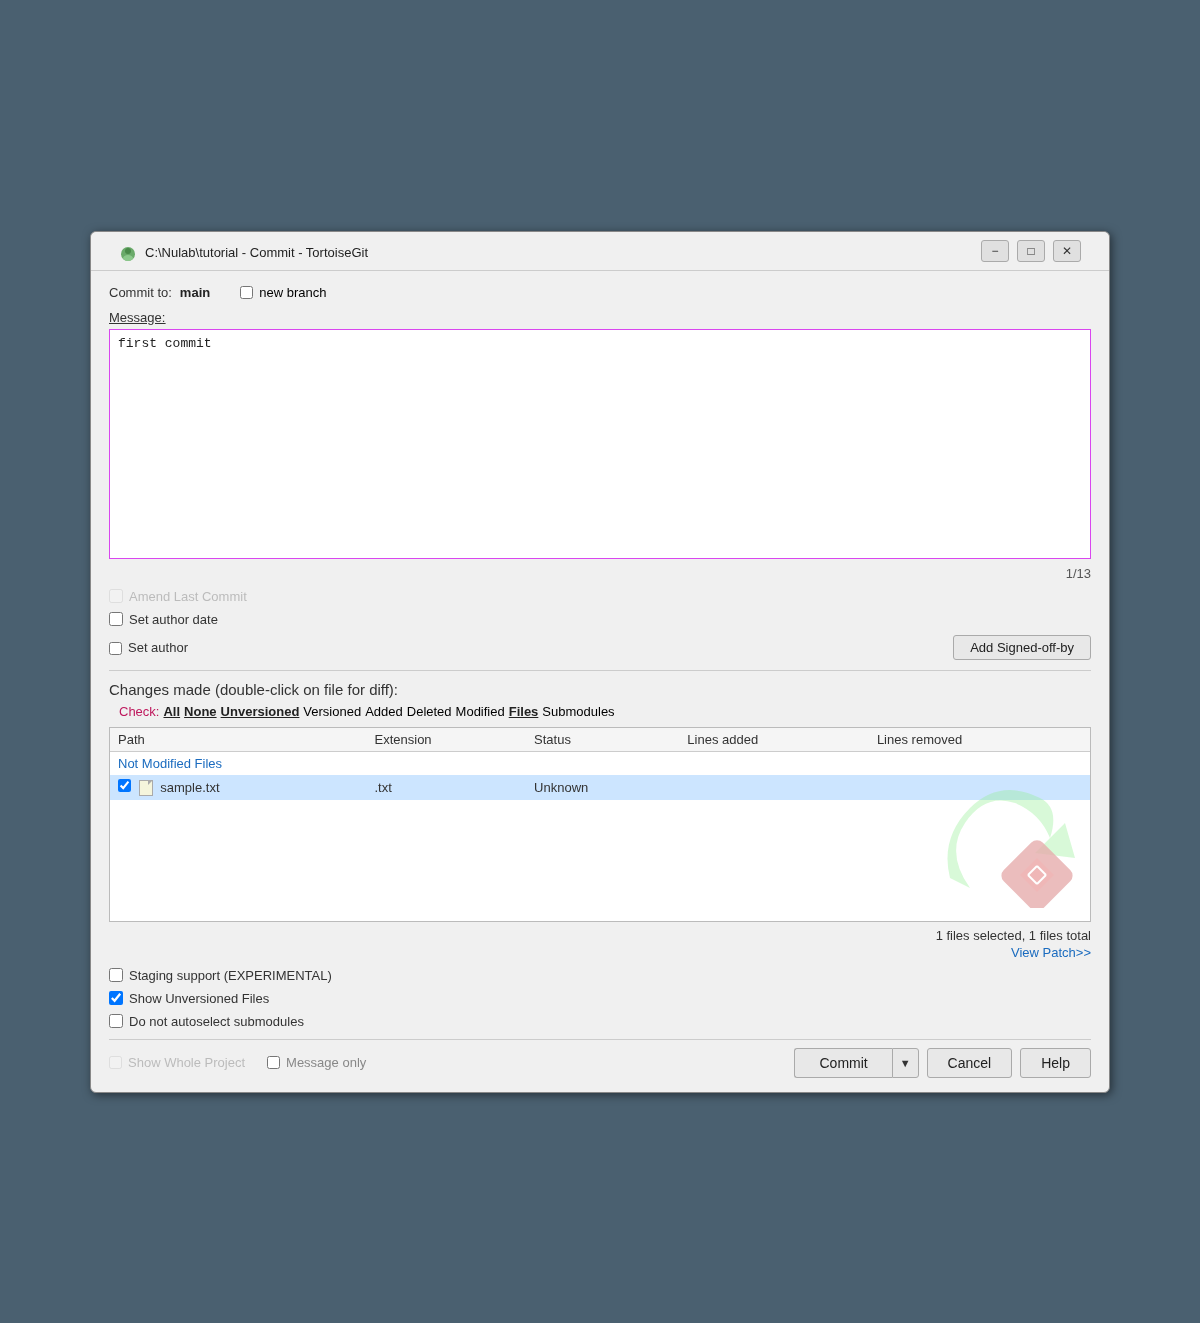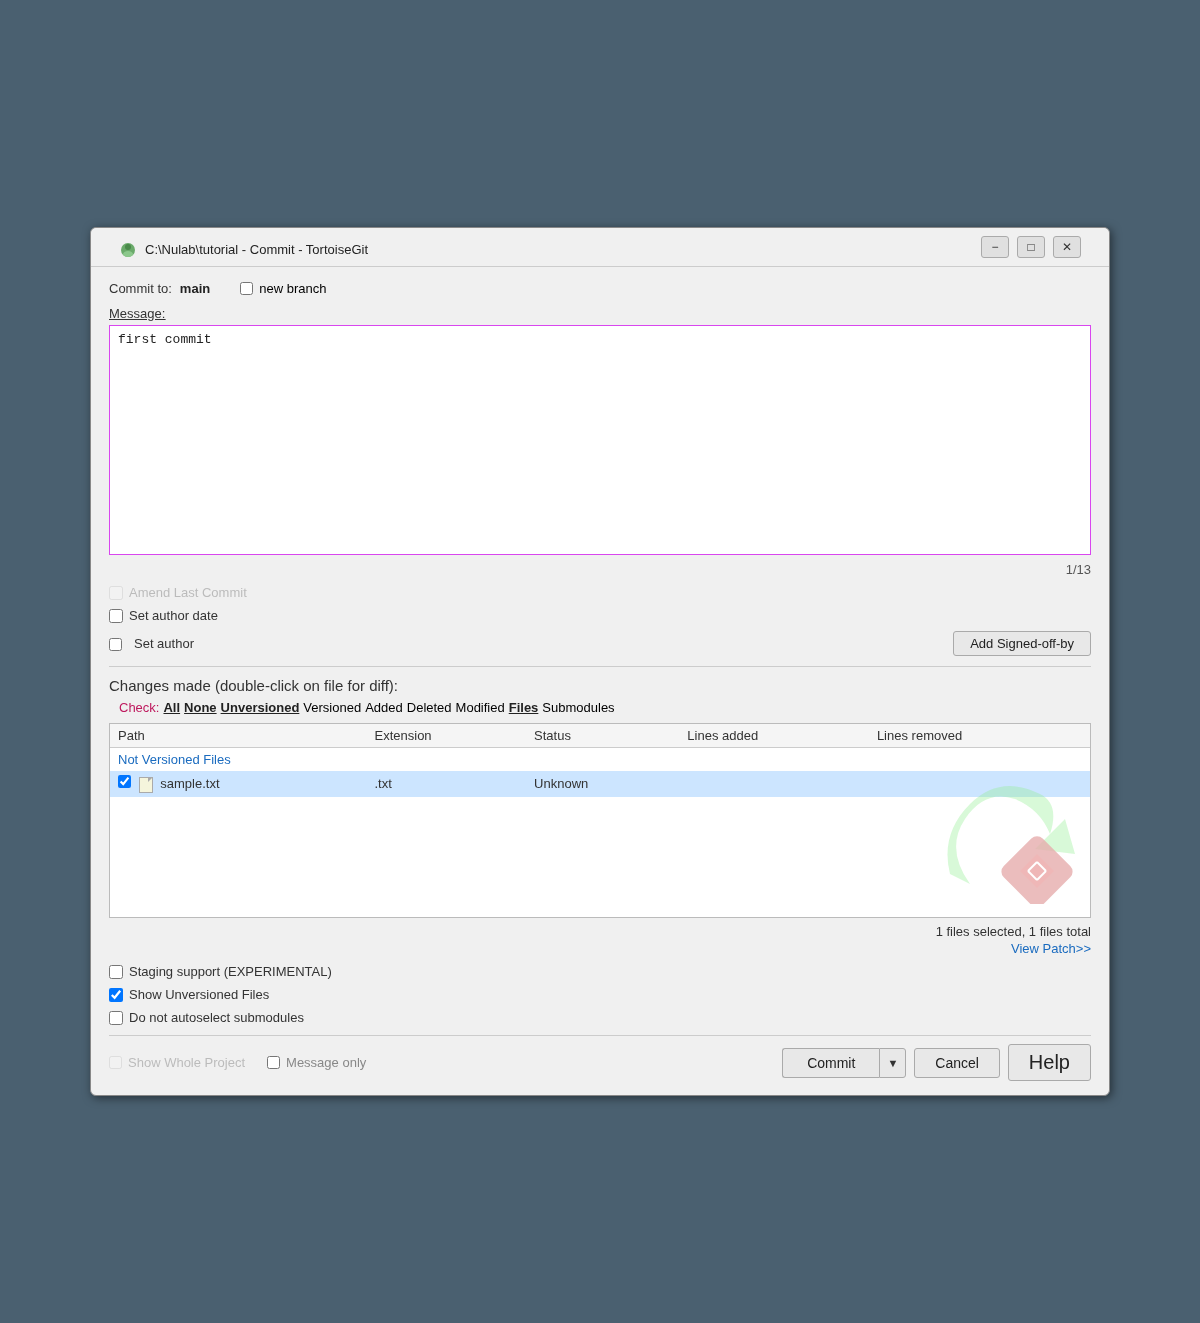--- a/index.html
+++ b/index.html
@@ -134,21 +134,21 @@
 
     .author-row {
       display: flex;
       align-items: center;
       justify-content: space-between;
       margin-bottom: 8px;
     }
     .author-left {
       display: flex;
       align-items: flex-end;
-      gap: 12px;
+      gap: 6px;
       font-size: 13px;
       color: #333;
     }
 
     .btn {
       padding: 4px 16px;
       background: #e8e8e8;
       border: 1px solid #aaa;
       border-radius: 3px;
       cursor: pointer;
@@ -317,21 +317,21 @@
       cursor: pointer;
       font-size: 14px;
       color: #222;
     }
     .help-btn {
       padding: 6px 20px;
       background: #e8e8e8;
       border: 1px solid #aaa;
       border-radius: 3px;
       cursor: pointer;
-      font-size: 20px;
+      font-size: 14px;
       color: #222;
     }
 
     .file-icon {
       display: inline-block;
       width: 14px;
       height: 16px;
       background: #f5f5dc;
       border: 1px solid #aaa;
       margin-right: 4px;
@@ -461,21 +461,21 @@
           <tr>
             <th>Path</th>
             <th>Extension</th>
             <th>Status</th>
             <th>Lines added</th>
             <th>Lines removed</th>
           </tr>
         </thead>
         <tbody>
           <tr class="group-header">
-            <td colspan="5">Not Versioned Files</td>
+            <td colspan="5">Not Modified Files</td>
           </tr>
           <tr class="selected">
             <td>
               <input type="checkbox" checked="" style="margin-right: 4px;">
               <span class="file-icon"></span>
               <span>sample.txt</span>
             </td>
             <td>.txt</td>
             <td>Unknown</td>
             <td></td>

